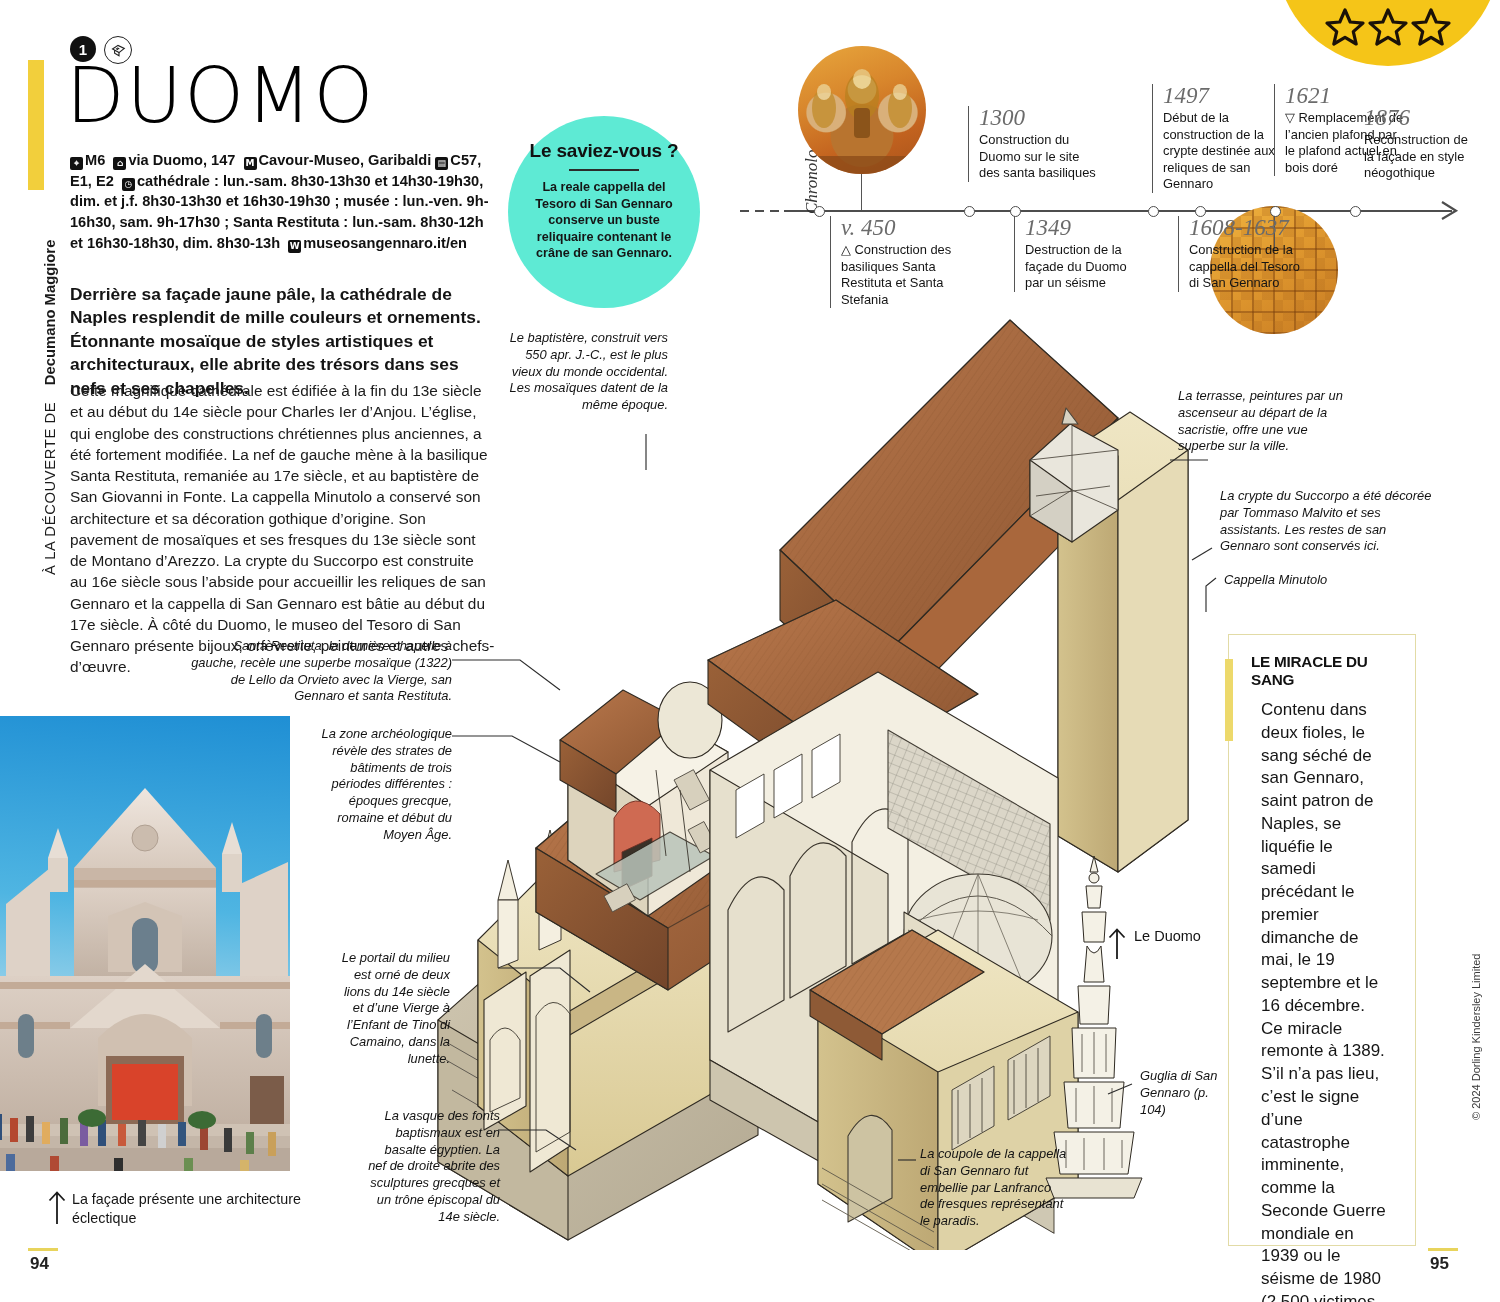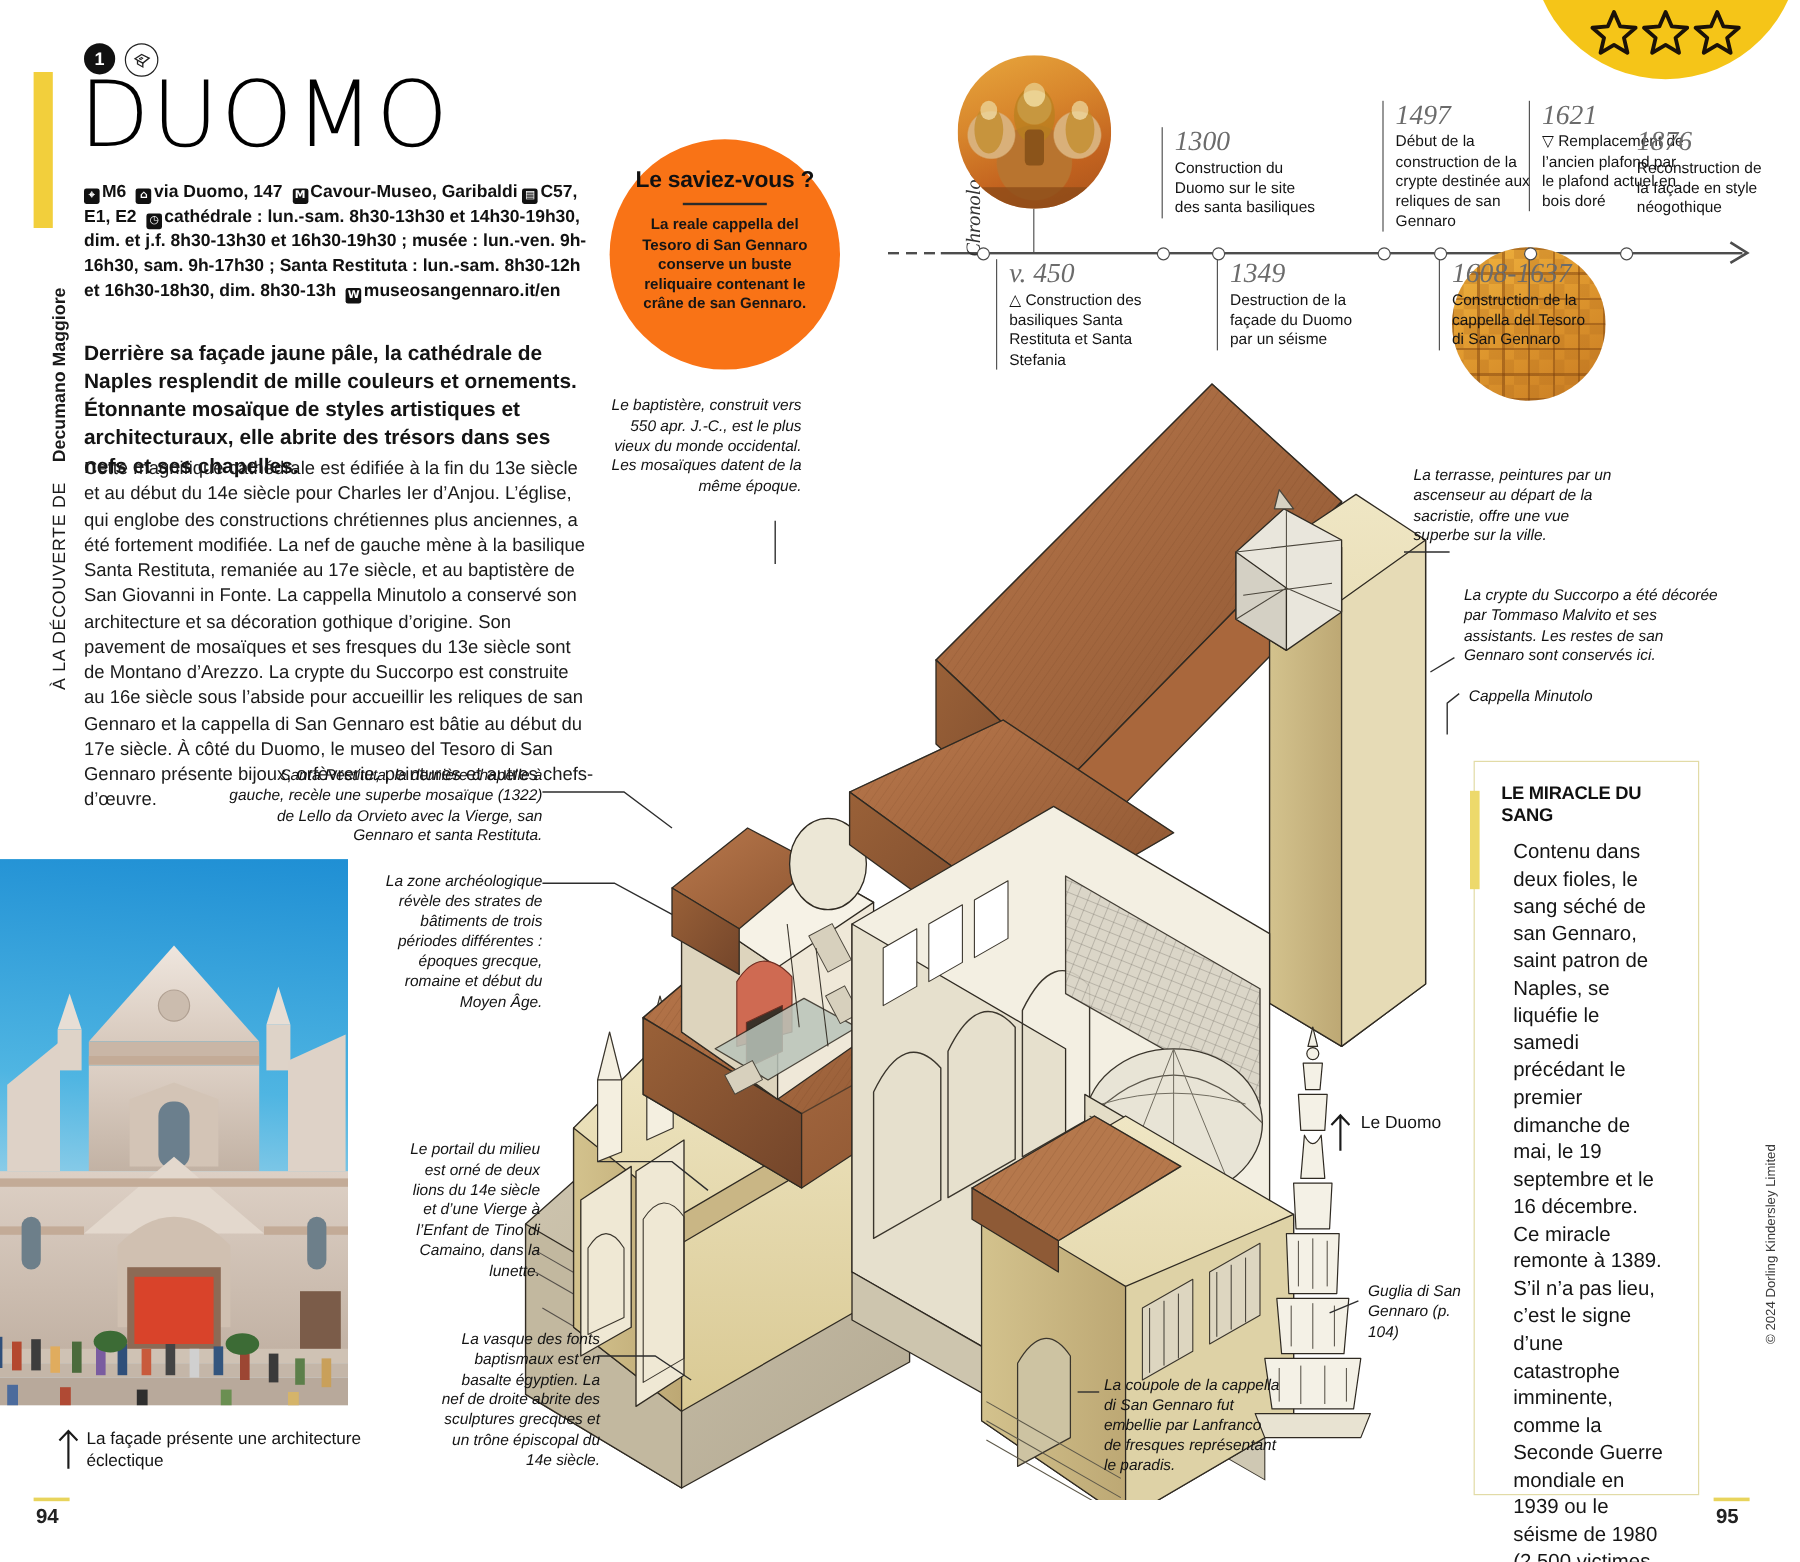--- a/index.html
+++ b/index.html
@@ -51,21 +51,21 @@
     font-size:17.4px;line-height:1.35;font-weight:600;color:#141414;
   }
   .body-text{
     position:absolute;left:70px;top:380px;width:425px;
     font-size:15.4px;line-height:1.38;color:#1b1b1b;
   }
 
   
   .dyk{
     position:absolute;left:508px;top:116px;width:192px;height:192px;border-radius:50%;
-    background:#f97316;display:flex;flex-direction:column;align-items:center;
+    background:#5eead4;display:flex;flex-direction:column;align-items:center;
     justify-content:flex-start;padding-top:24px;box-sizing:border-box;
   }
   .dyk-title{font-size:19px;font-weight:800;color:#111;letter-spacing:-.2px;}
   .dyk-rule{width:70px;height:2px;background:#2b2b2b;margin:7px 0 8px;}
   .dyk-body{
     font-size:12.6px;line-height:1.32;text-align:center;color:#151515;
     font-weight:600;width:160px;
   }
 
   
@@ -281,21 +281,21 @@
     <div class="ev ev-dn" style="left:274px;top:130px;width:110px;">
       <div class="yr">1349</div>
       <div class="tx">Destruction de la façade du Duomo par un séisme</div>
     </div>
 
     <div class="ev ev-up" style="left:412px;top:-2px;width:130px;">
       <div class="yr">1497</div>
       <div class="tx">Début de la construction de la crypte destinée aux reliques de san Gennaro</div>
     </div>
 
-    <div class="ev ev-dn" style="left:459px;top:130px;width:118px;">
+    <div class="ev ev-dn" style="left:438px;top:130px;width:118px;">
       <div class="yr">1608-1637</div>
       <div class="tx">Construction de la cappella del Tesoro di San Gennaro</div>
     </div>
 
     <div class="ev ev-up" style="left:534px;top:-2px;width:122px;">
       <div class="yr">1621</div>
       <div class="tx">▽ Remplacement de l’ancien plafond par le plafond actuel en bois doré</div>
     </div>
 
     <div class="ev ev-up" style="left:614px;top:20px;width:112px;border-left:none;padding-left:10px;">

